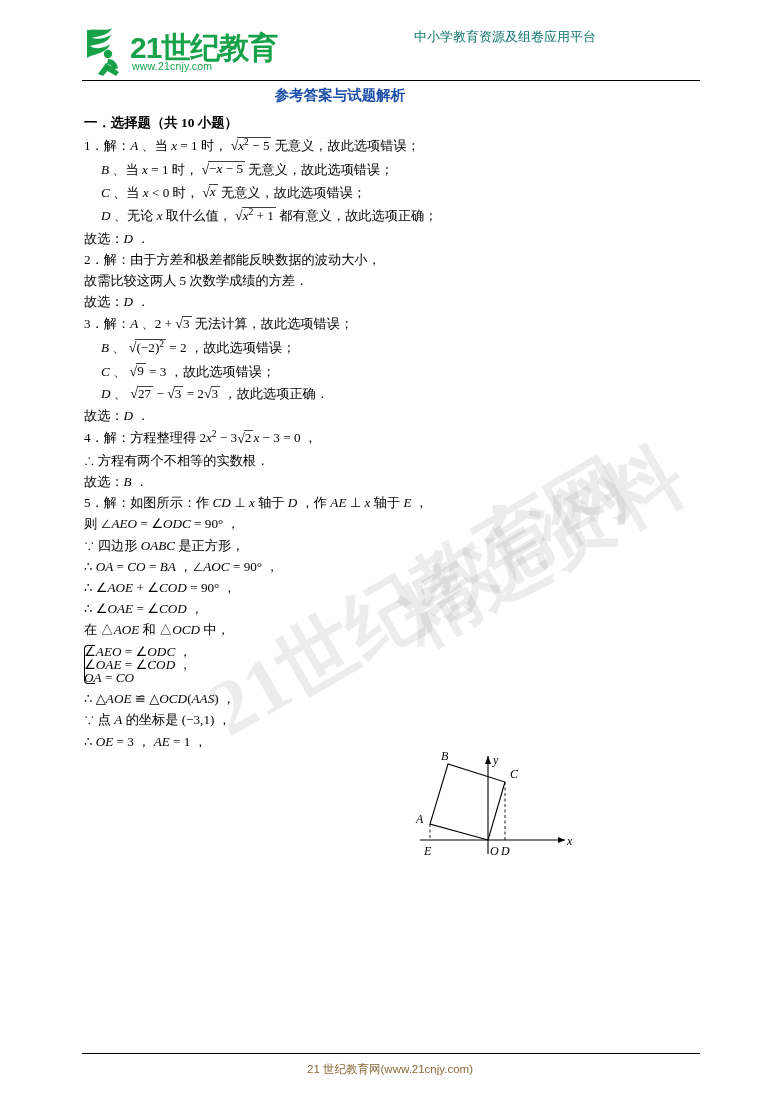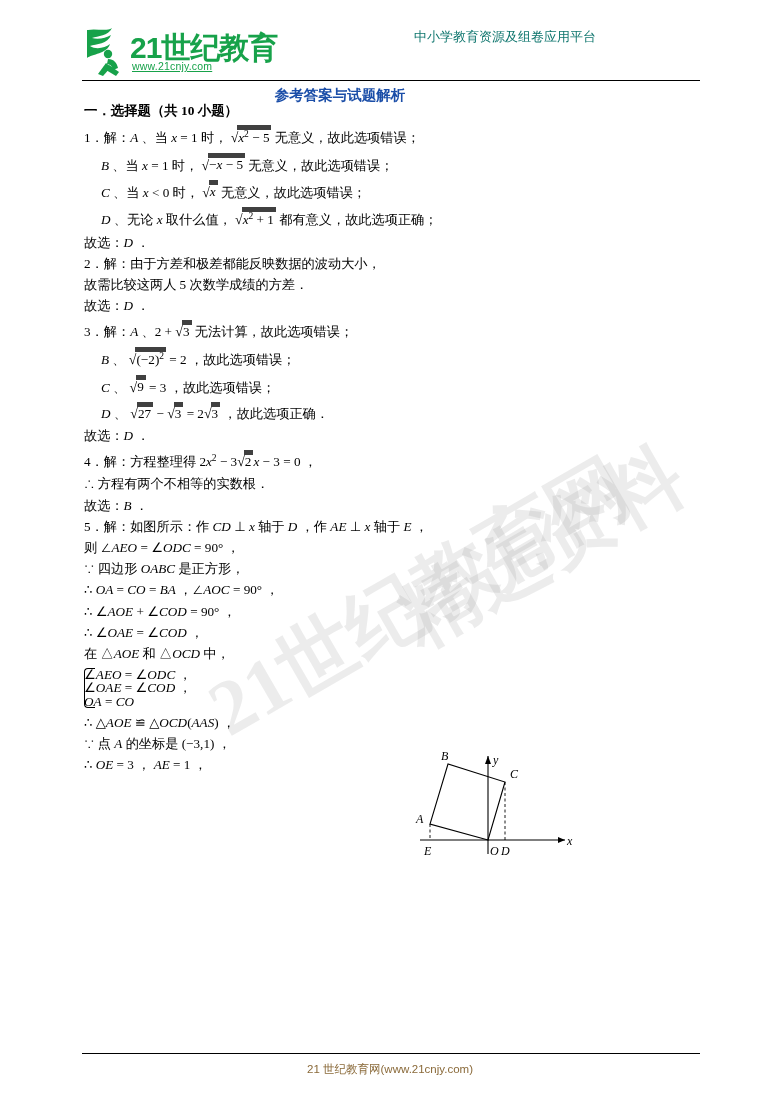--- a/index.html
+++ b/index.html
@@ -49,21 +49,20 @@
   }
   .logo-sub {
     position: absolute;
     left: 54px;
     top: 34px;
     font-family: "Liberation Sans", sans-serif;
     font-size: 10.5px;
     color: #17a24a;
     letter-spacing: 0.2px;
     white-space: nowrap;
-    text-decoration: underline;
   }
   .header-slogan {
     position: absolute;
     right: 80px;
     top: 10px;
     font-family: "Liberation Sans", sans-serif;
     font-size: 13px;
     color: #0f766e;
     white-space: nowrap;
   }
@@ -106,21 +105,21 @@
     font-family: "Liberation Sans", sans-serif;
     font-weight: bold;
     font-size: 14.5px;
     color: #1b4ea8;
   }
 
   
   .content {
     position: absolute;
     left: 84px;
-    top: 96px;
+    top: 108px;
     width: 612px;
     font-size: 13.2px;
     line-height: 1.0;
   }
   .sec-head {
     font-weight: bold;
     margin: 8px 0 4px 0;
     font-size: 13.4px;
   }
   .line {
@@ -144,21 +143,21 @@
     display: inline-block;
     position: relative;
     white-space: nowrap;
     vertical-align: baseline;
   }
   .rad > .sign {
     font-size: 1.05em;
   }
   .rad > .body {
     display: inline-block;
-    border-top: 5px solid #404040;
+    border-top: 1px solid #404040;
     padding: 0 2px 0 1px;
     margin-left: -1px;
     position: relative;
     top: -0.5px;
   }
 
   
   .system {
     display: inline-block;
     position: relative;

